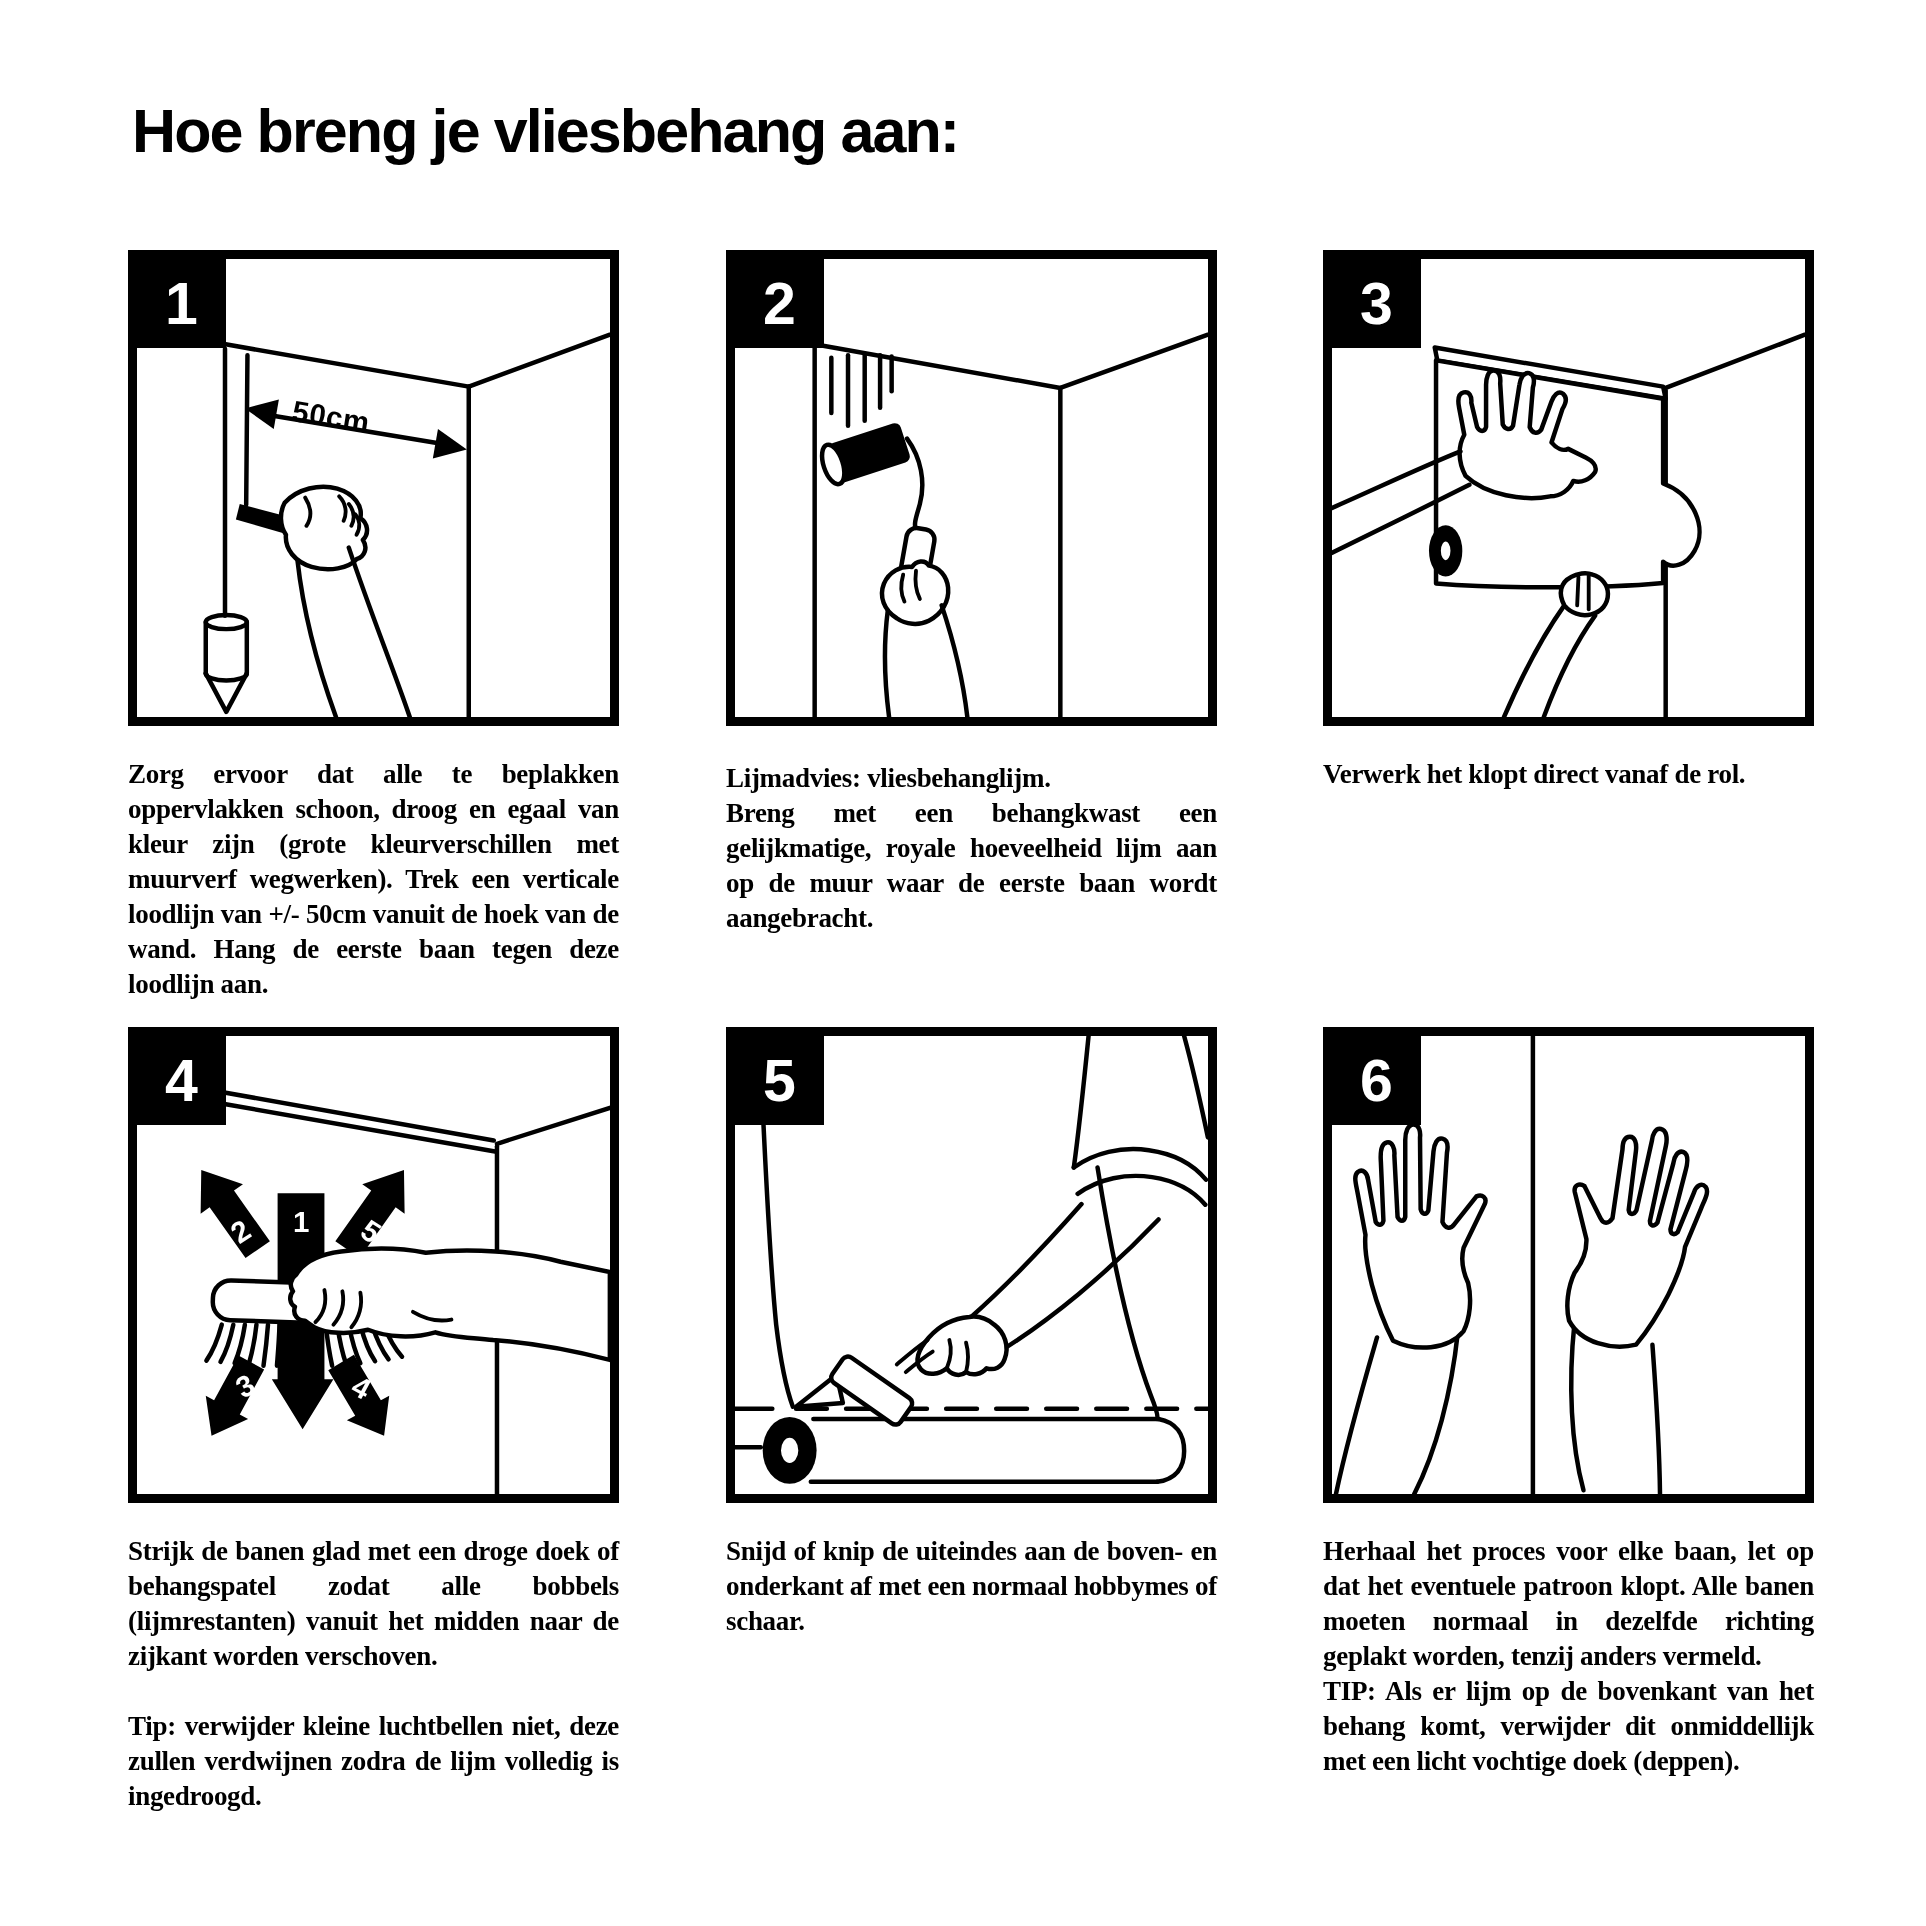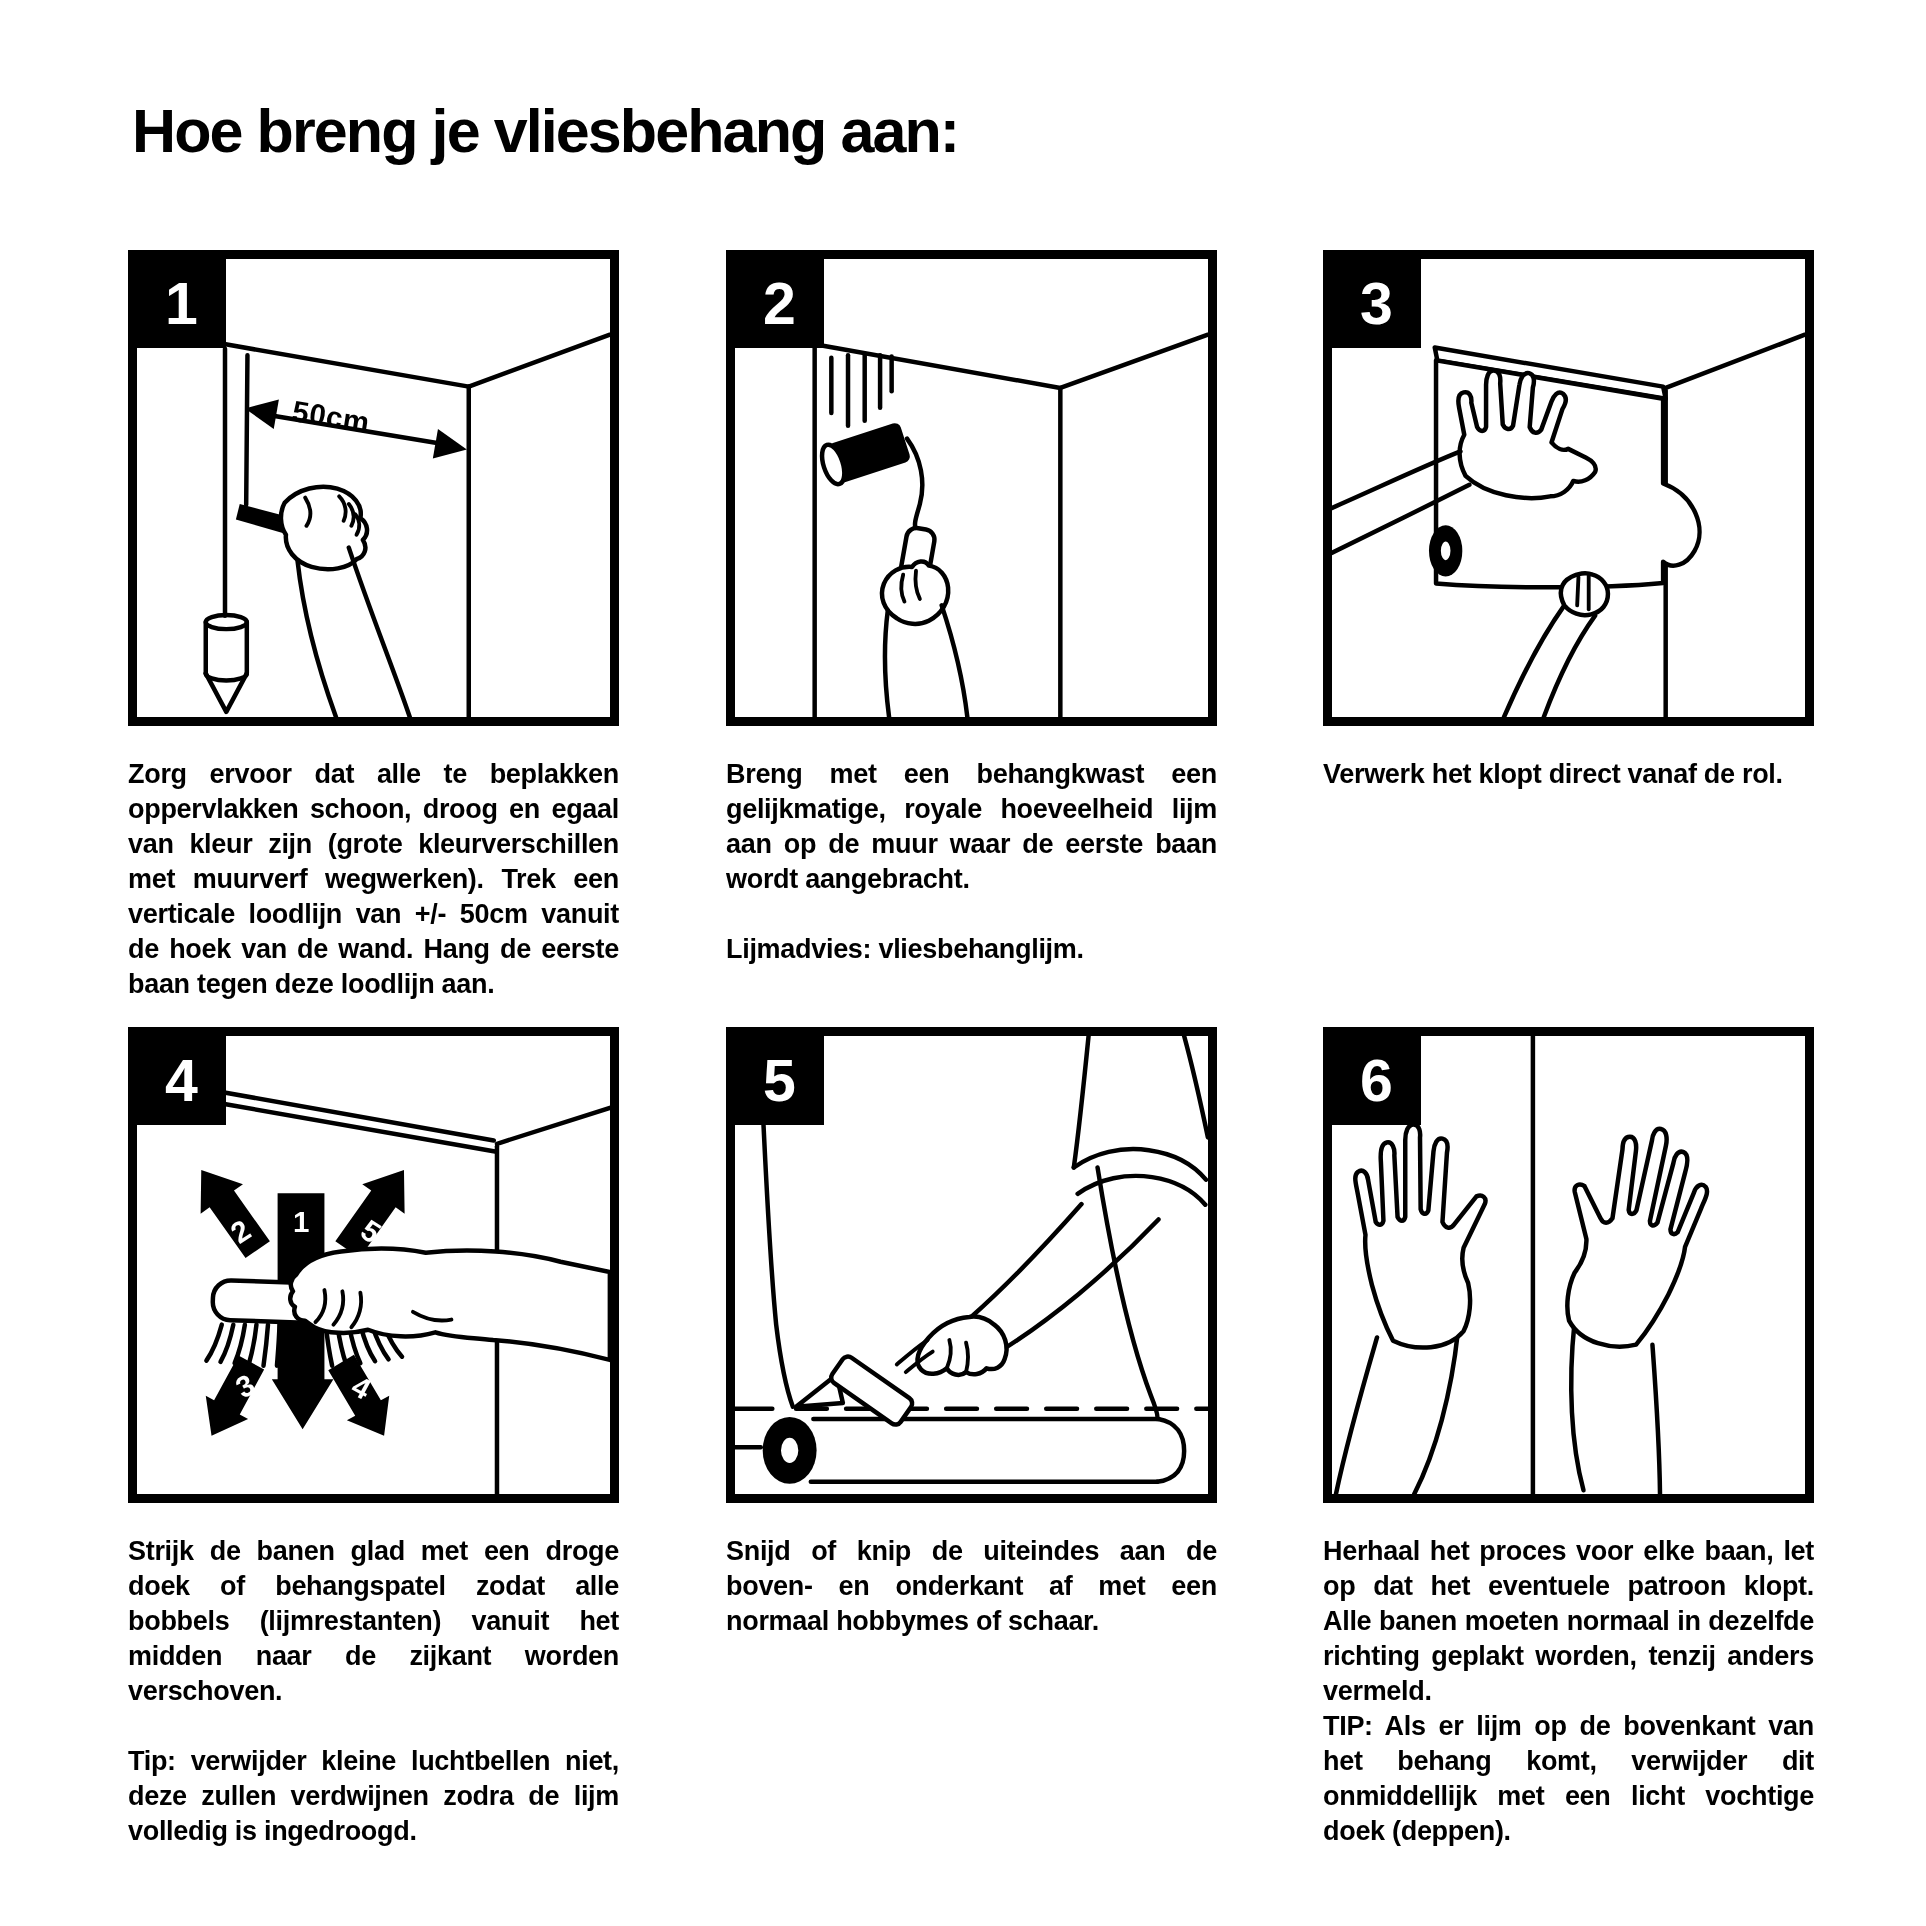--- a/index.html
+++ b/index.html
@@ -14,21 +14,21 @@
          display:flex;align-items:center;justify-content:center;font-size:59px;font-weight:bold;z-index:5;}
   .art{position:absolute;left:0;top:0;width:473px;height:458px;display:block;}
   .art path,.art line,.art polyline,.art rect,.art ellipse{fill:none;stroke:#000;stroke-width:7;stroke-linecap:round;stroke-linejoin:round;}
   .art .fill{fill:#000;stroke:none;}
   .art .white{fill:#fff;stroke:#000;}
   .art .thin{stroke-width:6;}
   .art text{stroke:none;}
   .arrow-num{font:bold 46px "Liberation Sans",sans-serif;fill:#fff;text-anchor:middle;}
   .measure{font:bold 46px "Liberation Sans",sans-serif;fill:#000;letter-spacing:1px;}
   .caption-block{margin-top:31px;width:491px;}
-  .caption{margin:0;font-size:27px;line-height:35px;font-weight:bold;text-align:justify;letter-spacing:-0.3px;color:#000;}
+  .caption{margin:0;font-size:27px;line-height:35px;font-weight:bold;text-align:justify;letter-spacing:-0.3px;color:#000;font-family:Liberation Serif, serif;}
   .caption.extra{margin-top:35px;}
   .caption.extra.tight{margin-top:0;}
 </style>
 </head>
 <body>
 
 <main class="sheet">
   <h1 class="page-title">Hoe breng je vliesbehang aan:</h1>
 
   <article class="step s1">
@@ -102,22 +102,22 @@
         <g>
           <path class="white" d="M252,560 C232,548 224,526 232,506 C240,488 258,478 276,480 C282,470 296,468 302,478 C318,480 330,494 332,512 C334,534 322,554 302,564 C286,572 266,570 252,560 Z"></path>
           <path class="thin" d="M262,492 C258,506 258,522 264,534"></path>
           <path class="thin" d="M282,486 C280,502 282,518 288,530"></path>
           <path d="M238,548 C230,610 234,668 240,714"></path>
           <path d="M322,540 C344,606 356,662 362,714"></path>
         </g>
       </svg>
     </figure>
     <div class="caption-block">
+      <p class="caption extra">Lijmadvies: vliesbehanglijm.</p>
       <p class="caption">Breng met een behangkwast een gelijkmatige, royale hoeveelheid lijm aan op de muur waar de eerste baan wordt aangebracht.</p>
-      <p class="caption extra">Lijmadvies: vliesbehanglijm.</p>
     </div>
   </article>
 
   <article class="step s3">
     <figure class="panel" style="margin:0;">
       <div class="badge">
           <span>3</span>
         </div>
       <svg class="art" viewBox="0 0 737 714">
         <g>

